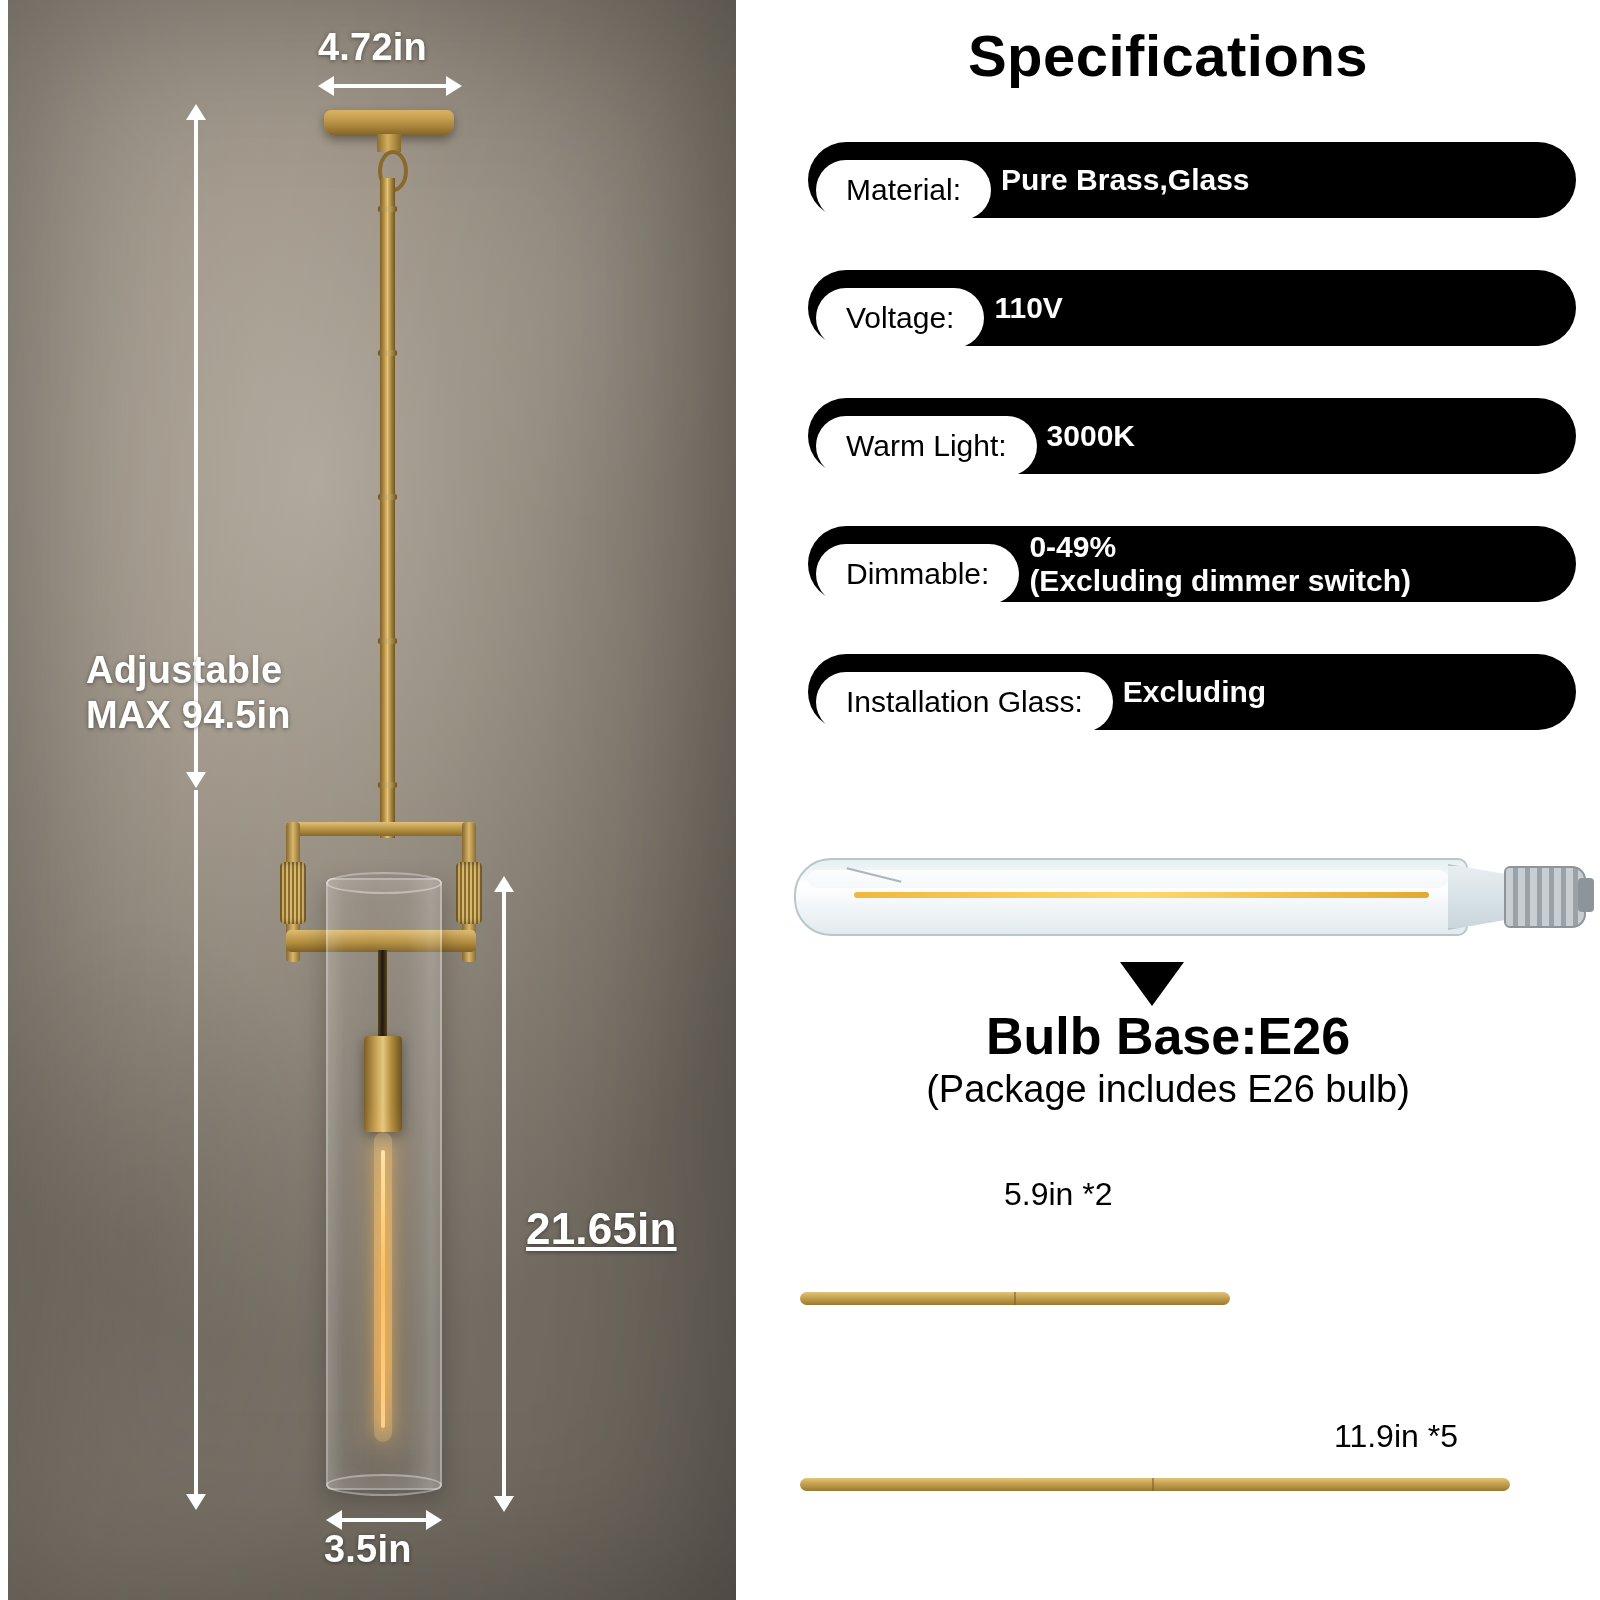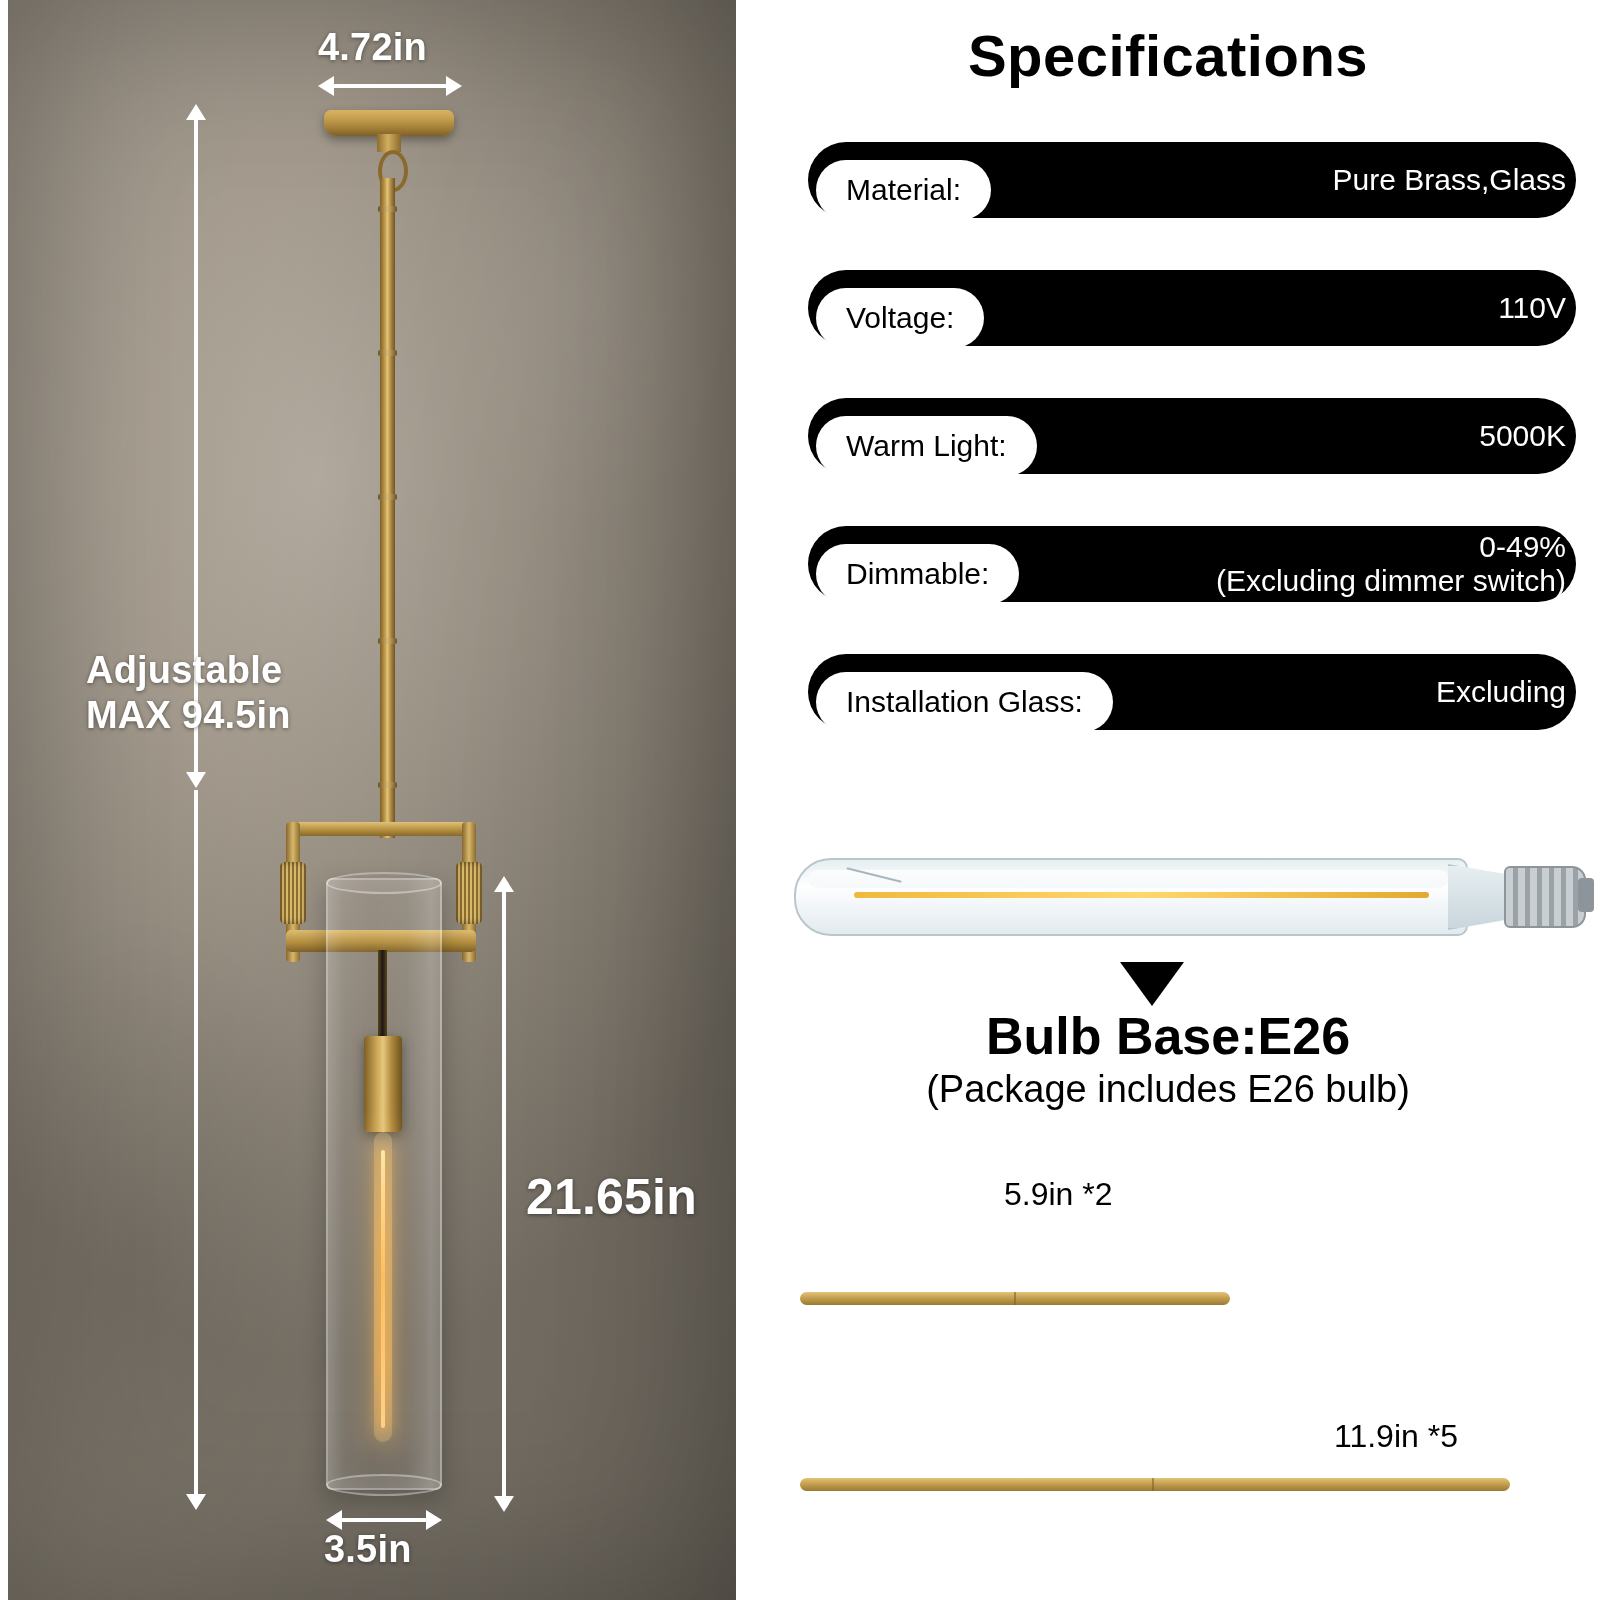--- a/index.html
+++ b/index.html
@@ -172,21 +172,21 @@
   .dim-text{
     position:absolute;
     color:#ffffff;
     font-weight:bold;
     letter-spacing:0.2px;
     text-shadow: 0 1px 4px rgba(0,0,0,0.45);
     white-space:pre-line;
   }
   #dim-top-label{ left:310px; top:26px; font-size:38px; }
   #dim-adjustable-label{ left:78px; top:648px; font-size:38px; line-height:1.18; }
-  #dim-height-label{ left:518px; top:1168px; font-size:50px; }
+  #dim-height-label{ left:518px; top:1204px; font-size:44px;text-decoration:underline; }
   #dim-width-label{ left:316px; top:1528px; font-size:38px; }
 
   .arrow-line{ position:absolute; background:#ffffff; }
   .tri{ position:absolute; width:0; height:0; }
 
   
   #right-panel{
     position:absolute;
     left:736px; top:0;
     width:864px; height:1600px;
@@ -222,24 +222,25 @@
     display:flex;
     align-items:center;
     font-size:30px;
     white-space:nowrap;
     margin-top:20px;
   }
   .spec-val{
     flex:1;
     color:#ffffff;
     font-size:30px;
-    text-align:right;
+    text-align:left;
     line-height:1.12;
     padding:0 10px;
     white-space:pre-line;
+    font-weight:bold;
   }
 
   
   #bulb-illustration{
     position:absolute;
     left:58px; top:840px;
     width:790px; height:110px;
   }
   .bulb-glass{
     position:absolute;
@@ -404,21 +405,21 @@
     <div class="spec-val">Pure Brass,Glass</div>
   </div>
 
   <div class="spec-row" style="top:270px">
     <div class="spec-key">Voltage:</div>
     <div class="spec-val">110V</div>
   </div>
 
   <div class="spec-row" style="top:398px">
     <div class="spec-key">Warm Light:</div>
-    <div class="spec-val">5000K</div>
+    <div class="spec-val">3000K</div>
   </div>
 
   <div class="spec-row" style="top:526px">
     <div class="spec-key">Dimmable:</div>
     <div class="spec-val">0-49%
 (Excluding dimmer switch)</div>
   </div>
 
   <div class="spec-row" style="top:654px">
     <div class="spec-key">Installation Glass:</div>

